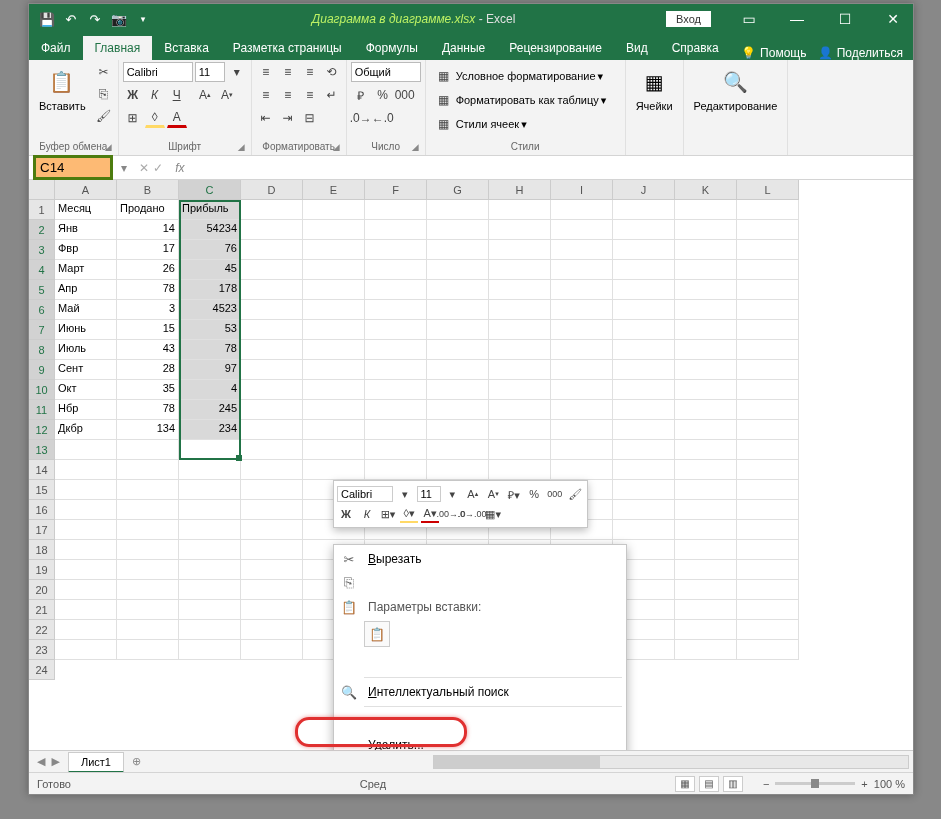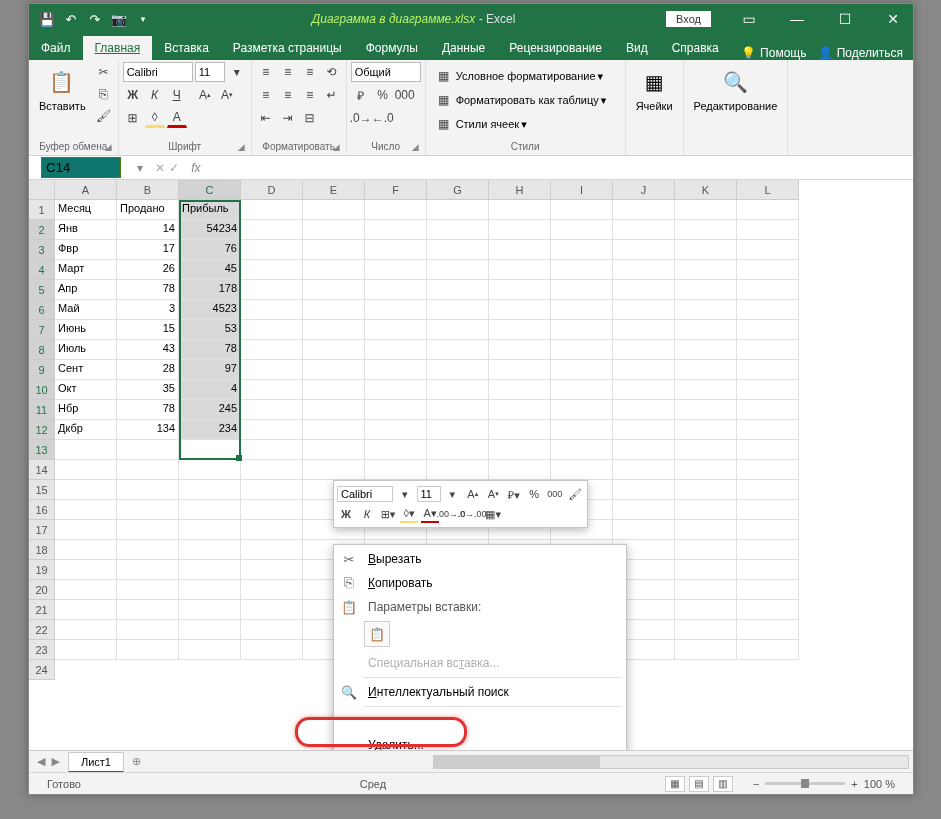--- a/index.html
+++ b/index.html
@@ -12,39 +12,39 @@
 .qat-icon { width: 16px; height: 16px; display: flex; align-items: center; justify-content: center; color: #fff; font-size: 13px; cursor: pointer; }
 .title { flex: 1; text-align: center; font-size: 12px; color: #e0e0e0; }
 .title .fn { color: #bef264; font-style: italic; }
 .win-controls { display: flex; align-items: center; gap: 8px; }
 .login-btn { background: #fff; color: #333; padding: 2px 10px; font-size: 11px; margin-right: 10px; }
 .wc { width: 40px; height: 30px; display: flex; align-items: center; justify-content: center; color: #fff; font-size: 14px; cursor: pointer; }
 
 
 .ribbon-tabs { height: 26px; background: #217346; display: flex; align-items: flex-end; font-size: 12px; color: #fff; }
 .rtab { padding: 5px 12px; cursor: pointer; }
-.rtab.active { background: #f3f3f3; color: #217346; text-decoration: underline; }
+.rtab.active { background: #f3f3f3; color: #217346; }
 .ribbon-right { margin-left: auto; display: flex; align-items: center; gap: 12px; padding-right: 10px; }
 
 
 .ribbon { height: 96px; background: #f3f3f3; border-bottom: 1px solid #d4d4d4; display: flex; font-size: 11px; }
 .rgroup { border-right: 1px solid #e0e0e0; display: flex; flex-direction: column; padding: 2px 4px; }
 .rgroup-body { flex: 1; display: flex; align-items: flex-start; gap: 2px; }
 .rgroup-label { text-align: center; font-size: 10px; color: #666; padding: 1px 0; position: relative; }
 .dlauncher { position: absolute; right: 2px; bottom: 1px; font-size: 9px; color: #888; cursor: pointer; }
 .big-btn { display: flex; flex-direction: column; align-items: center; padding: 4px 6px; cursor: pointer; gap: 2px; }
 .big-icon { width: 32px; height: 32px; display: flex; align-items: center; justify-content: center; font-size: 20px; }
 .sm-row { display: flex; gap: 2px; align-items: center; }
 .sm-btn { width: 20px; height: 20px; display: flex; align-items: center; justify-content: center; font-size: 12px; cursor: pointer; color: #444; border: 1px solid transparent; }
 .combo { height: 20px; border: 1px solid #bbb; background: #fff; font-size: 11px; padding: 0 3px; }
 .stack { display: flex; flex-direction: column; gap: 2px; }
 
 
 .formula-bar { height: 24px; border-bottom: 1px solid #d4d4d4; display: flex; align-items: center; background: #fff; font-size: 12px; }
-.name-box { width: 80px; border: 1px solid #4d7c0f; margin: 12px; padding: 2px 4px; background: #0f766e; }
+.name-box { width: 80px; border: 3px solid #4d7c0f; margin: 4px; padding: 2px 4px; background: #fdba74; }
 .fx-btns { display: flex; gap: 4px; padding: 0 8px; color: #aaa; }
 .fx-label { font-style: italic; color: #888; padding: 0 4px; }
 .formula-input { flex: 1; border: none; padding: 2px; }
 
 
 .sheet-area { flex: 1; position: relative; overflow: hidden; background: #fff; }
 .corner { position: absolute; left: 0; top: 0; width: 26px; height: 20px; background: #e6e6e6; border-right: 1px solid #ccc; border-bottom: 1px solid #ccc; }
 .col-headers { position: absolute; left: 26px; top: 0; display: flex; }
 .ch { width: 62px; height: 20px; background: #e6e6e6; border-right: 1px solid #ccc; border-bottom: 1px solid #ccc; text-align: center; font-size: 11px; color: #555; line-height: 20px; }
 .ch.sel { background: #d2d2d2; color: #217346; }
@@ -84,21 +84,21 @@
 
 .sheet-tabs { height: 22px; border-top: 1px solid #ccc; background: #f3f3f3; display: flex; align-items: center; font-size: 11px; }
 .st-nav { padding: 0 8px; color: #888; display: flex; gap: 6px; }
 .st-tab { padding: 3px 12px; background: #fff; border: 1px solid #ccc; border-bottom: 2px solid #217346; margin-bottom: -1px; }
 .st-add { padding: 0 8px; color: #888; cursor: pointer; }
 .hscroll { flex: 1; margin: 0 4px; }
 .hscroll-track { height: 14px; background: #e8e8e8; border: 1px solid #ccc; position: relative; margin-left: 280px; }
 .hscroll-thumb { position: absolute; left: 0; top: 0; height: 100%; width: 35%; background: #cdcdcd; }
 
 
-.status-bar { height: 22px; background: #f3f3f3; border-top: 1px solid #d4d4d4; display: flex; align-items: center; font-size: 11px; color: #555; padding: 0 18px; gap: 20px; }
+.status-bar { height: 22px; background: #f3f3f3; border-top: 1px solid #d4d4d4; display: flex; align-items: center; font-size: 11px; color: #555; padding: 0 8px; gap: 20px; }
 .sb-spacer { flex: 1; }
 .sb-views { display: flex; gap: 4px; }
 .sb-view { width: 20px; height: 16px; border: 1px solid #ccc; background: #fff; display: flex; align-items: center; justify-content: center; font-size: 10px; }
 .sb-zoom { display: flex; align-items: center; gap: 6px; }
 .zoom-slider { width: 80px; height: 3px; background: #ccc; position: relative; }
 .zoom-thumb { position: absolute; left: 50%; top: -3px; width: 8px; height: 9px; background: #888; transform: translateX(-50%); }
 
 u.acc { text-decoration: underline; }
 </style>
 </head>
@@ -669,32 +669,30 @@
       </div>
     </div>
 
     <div class="context-menu">
       <div class="cm-item">
           <span class="cm-icon">✂</span>
           <span class="cm-label"><u class="acc">В</u>ырезать</span>
         </div>
       <div class="cm-item">
           <span class="cm-icon">⎘</span>
-          <span class="cm-label"><u class="acc">К</u>опировать</span>
         </div>
       <div class="cm-item header">
           <span class="cm-icon">📋</span>
           <span class="cm-label">Параметры вставки:</span>
         </div>
       <div class="paste-opts">
         <span class="paste-opt-btn">📋</span>
       </div>
       <div class="cm-item disabled">
           <span class="cm-icon"></span>
-          <span class="cm-label">Специальная вс<u class="acc">т</u>авка...</span>
         </div>
       <div class="cm-sep"></div>
       <div class="cm-item">
           <span class="cm-icon">🔍</span>
           <span class="cm-label"><u class="acc">И</u>нтеллектуальный поиск</span>
         </div>
       <div class="cm-sep"></div>
       <div class="cm-item">
           <span class="cm-icon"></span>
         </div>

